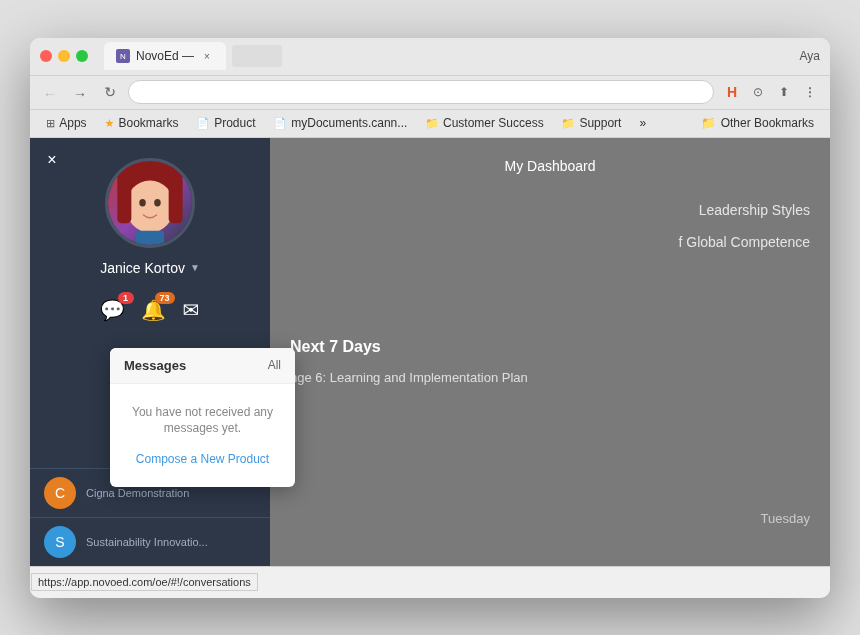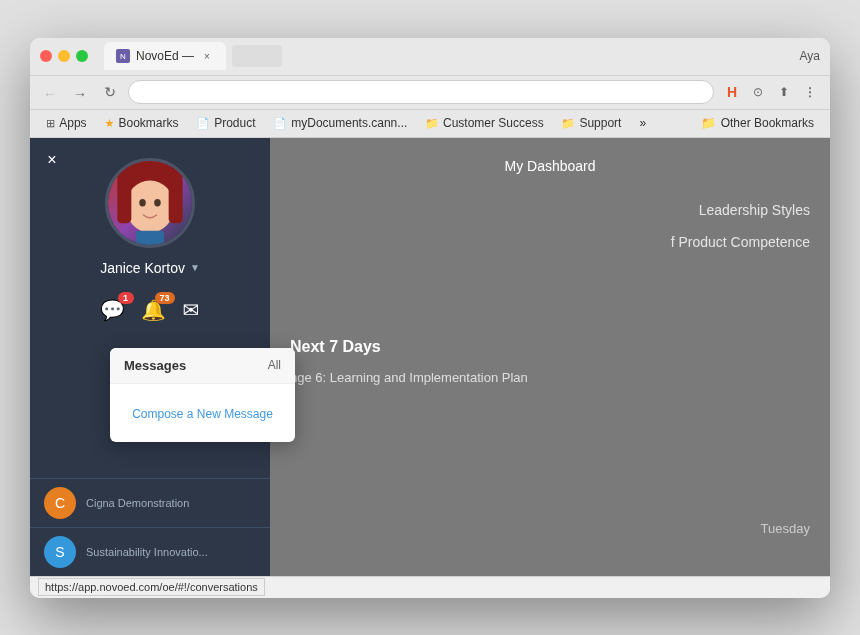--- a/index.html
+++ b/index.html
@@ -447,24 +447,24 @@
       font-size: 11px;
       color: #a0aec0;
       white-space: nowrap;
       overflow: hidden;
       text-overflow: ellipsis;
     }
 
     
     .status-bar {
       background: #f0f0f0;
-      height: 22px;
-      display: flex;
-      align-items: center;
-      padding: 0 8px;
+      height: 32px;
+      display: flex;
+      align-items: center;
+      padding: 0 1px;
       font-size: 11px;
       color: #555;
       border-top: 1px solid #d0d0d0;
     }
 
     
     .url-tooltip {
       background: #f0f0f0;
       border: 1px solid #ccc;
       padding: 2px 6px;
@@ -605,33 +605,34 @@
         </div>
       </div>
     </div>
 
     <div class="messages-dropdown">
       <div class="messages-header">
         <span class="messages-title">Messages</span>
         <span class="messages-all">All</span>
       </div>
       <div class="messages-body">
-        <a class="compose-link">Compose a New Message</a>
+        <p class="no-messages-text">You have not received any messages yet.</p>
+        <a class="compose-link">Compose a New Product</a>
       </div>
     </div>
 
     <div class="main-content">
       <div class="dashboard-header">My Dashboard</div>
 
       <div class="course-list">
         <div class="course-item">
           <span>Leadership Styles</span>
         </div>
         <div class="course-item">
-          <span>f Product Competence</span>
+          <span>f Global Competence</span>
         </div>
       </div>
 
       <div class="upcoming-section" style="margin-top: 60px;">
         <div class="upcoming-title">Next 7 Days</div>
         <div class="upcoming-item">
           <span>nge 6: Learning and Implementation Plan</span>
         </div>
       </div>
 

